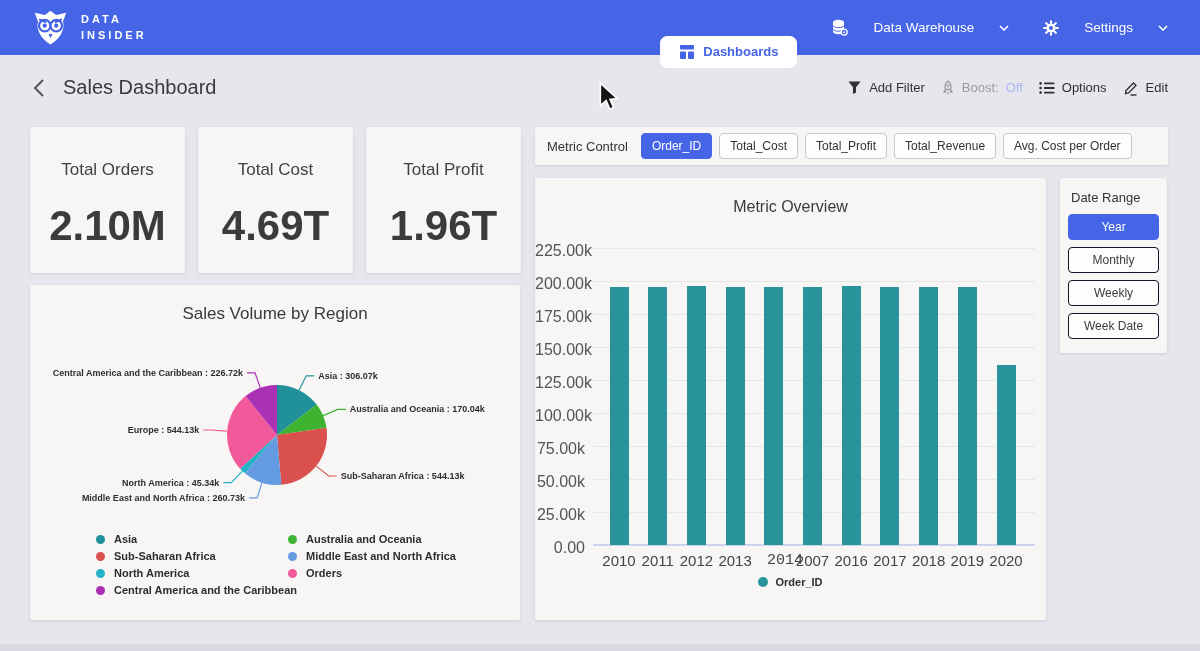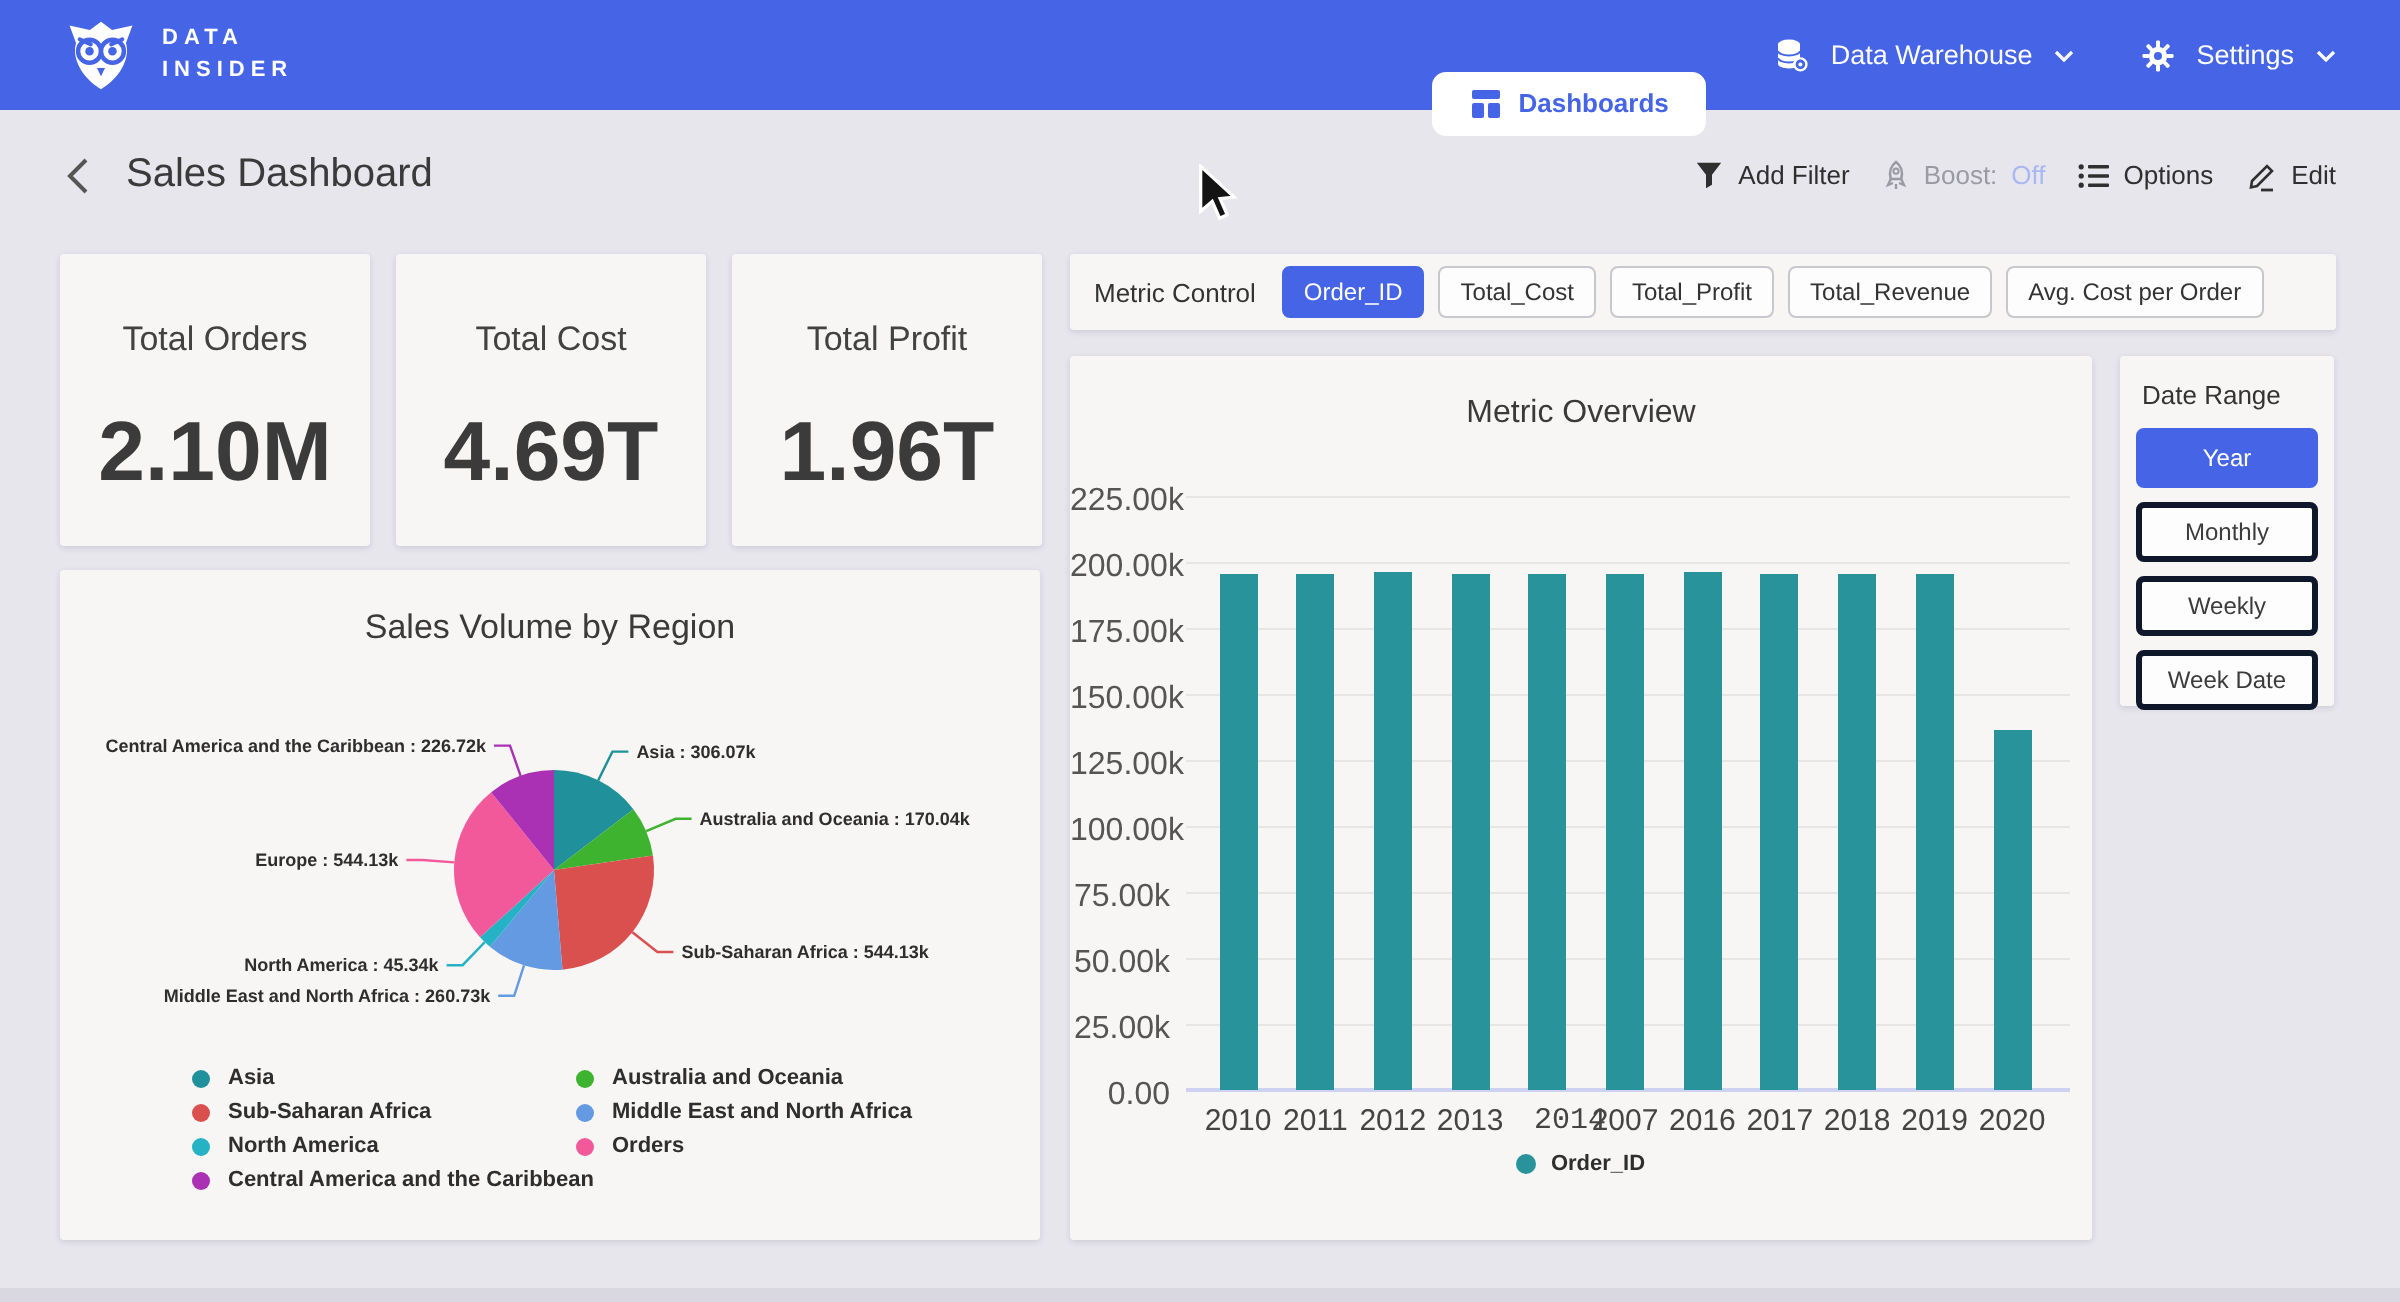--- a/index.html
+++ b/index.html
@@ -6,21 +6,21 @@
   html,body { width:1200px; height:651px; }
   body { font-family:"Liberation Sans", sans-serif; background:#e7e6ed; position:relative; overflow:hidden; }
   #app { position:absolute; inset:0; width:1200px; height:651px; }
 
   
   .topbar { position:absolute; left:0; top:0; width:1200px; height:55px; background:#4565e6; display:flex; align-items:center; justify-content:space-between; padding:0 32px; }
   .brand { display:flex; align-items:center; gap:12px; }
   .brand-text { color:#fff; font-size:11px; font-weight:bold; letter-spacing:3px; line-height:1.45; }
   .nav-right { display:flex; align-items:center; gap:34px; }
   .nav-pill { display:flex; align-items:center; gap:8px; background:#ffffff; color:#4565e6; border:1px solid #ffffff; border-radius:7px; padding:7px 18px; font-size:13px; font-weight:bold; cursor:pointer; font-family:inherit;margin-top:48px; }
-  .nav-item { display:flex; align-items:center; gap:11px; color:#fff; font-size:13.5px; font-weight:500; cursor:pointer; }
+  .nav-item { display:flex; align-items:center; gap:25px; color:#fff; font-size:13.5px; font-weight:500; cursor:pointer; }
 
   
   .header-row { position:absolute; left:0; top:55px; width:1200px; height:65px; display:flex; align-items:center; padding:0 32px; }
   .back-btn { background:none; border:none; cursor:pointer; margin-right:18px; display:flex; align-items:center; }
   .page-title { font-size:20px; font-weight:500; color:#3a3a3a; }
   .header-actions { margin-left:auto; display:flex; align-items:center; gap:16px; }
   .action { display:flex; align-items:center; gap:7px; font-size:13px; font-weight:500; color:#2f2f2f; cursor:pointer; background:none; border:none; font-family:inherit; }
   .action .muted { color:#9a9aa2; }
   .boost-off { font-weight:500; }
 
@@ -44,21 +44,21 @@
   .gridline { position:absolute; height:1px; background:#e6e6e3; }
   .axis-line { position:absolute; height:2px; background:#ccd2ef; }
   .bar { position:absolute; }
   .xcat { position:absolute; width:40px; text-align:center; font-size:15px; color:#444; }
   .bar-legend { position:absolute; left:0; right:0; top:398px; display:flex; justify-content:center; align-items:center; gap:7px; font-size:11px; font-weight:bold; color:#2e2e2e; }
   .dot { width:10px; height:10px; border-radius:50%; display:inline-block; flex:0 0 auto; }
 
   
   .date-card { left:1060px; top:178px; width:107px; height:175px; padding:12px 8px; }
   .date-label { font-size:13px; color:#333; margin-bottom:9px; padding-left:3px; }
-  .date-btn { display:block; width:100%; margin-bottom:7px; padding:5px 0; text-align:center; background:#fdfdfd; border:3px solid #0f172a; border-radius:4px; font-size:12px; color:#3c3c3c; cursor:pointer; font-family:inherit; }
+  .date-btn { display:block; width:100%; margin-bottom:7px; padding:5px 0; text-align:center; background:#fdfdfd; border:1px solid #0f172a; border-radius:4px; font-size:12px; color:#3c3c3c; cursor:pointer; font-family:inherit; }
   .date-btn.active { background:#4565e6; border-color:#4565e6; color:#fff; }
 
   
   .pie-card { left:30px; top:285px; width:490px; height:335px; }
   .pie-title { text-align:center; font-size:17px; color:#3a3a3a; padding-top:19px; }
   #pie-svg { position:absolute; inset:0; }
   .pie-label { font-size:9px; font-weight:bold; fill:#2e2e2e; }
   .pie-legend-col { position:absolute; top:248px; display:flex; flex-direction:column; gap:5px; }
   .legend-item { display:flex; align-items:center; gap:9px; font-size:11px; font-weight:bold; color:#2e2e2e; cursor:pointer; }
   .legend-item .dot { width:9px; height:9px; }

